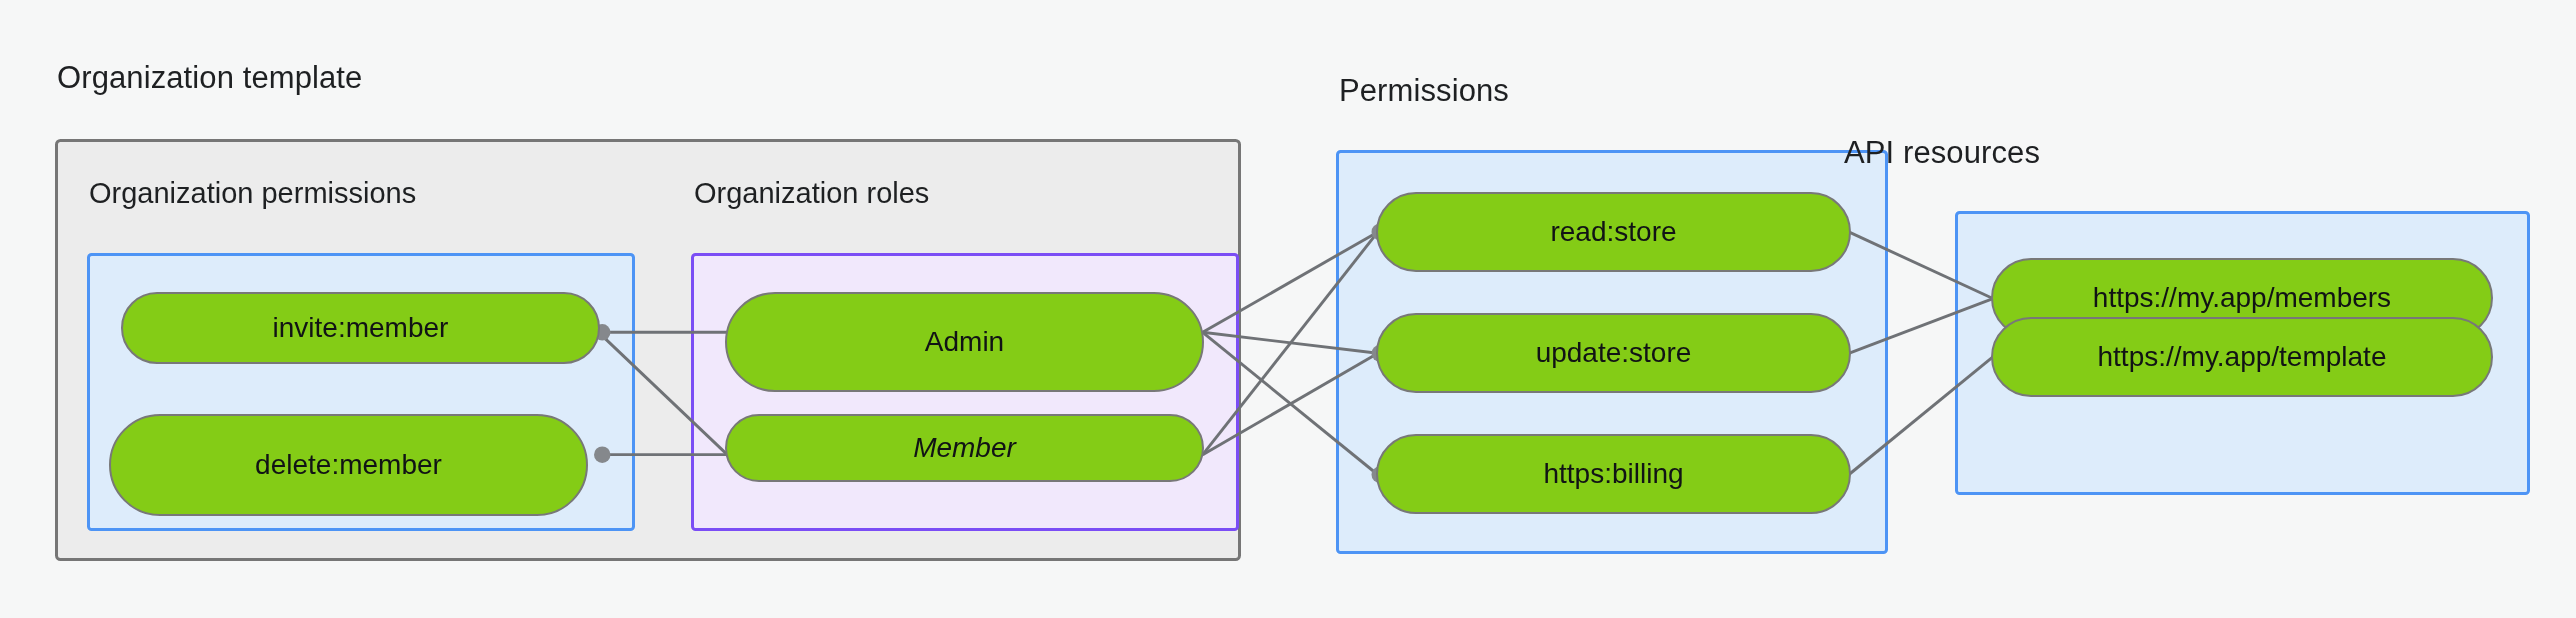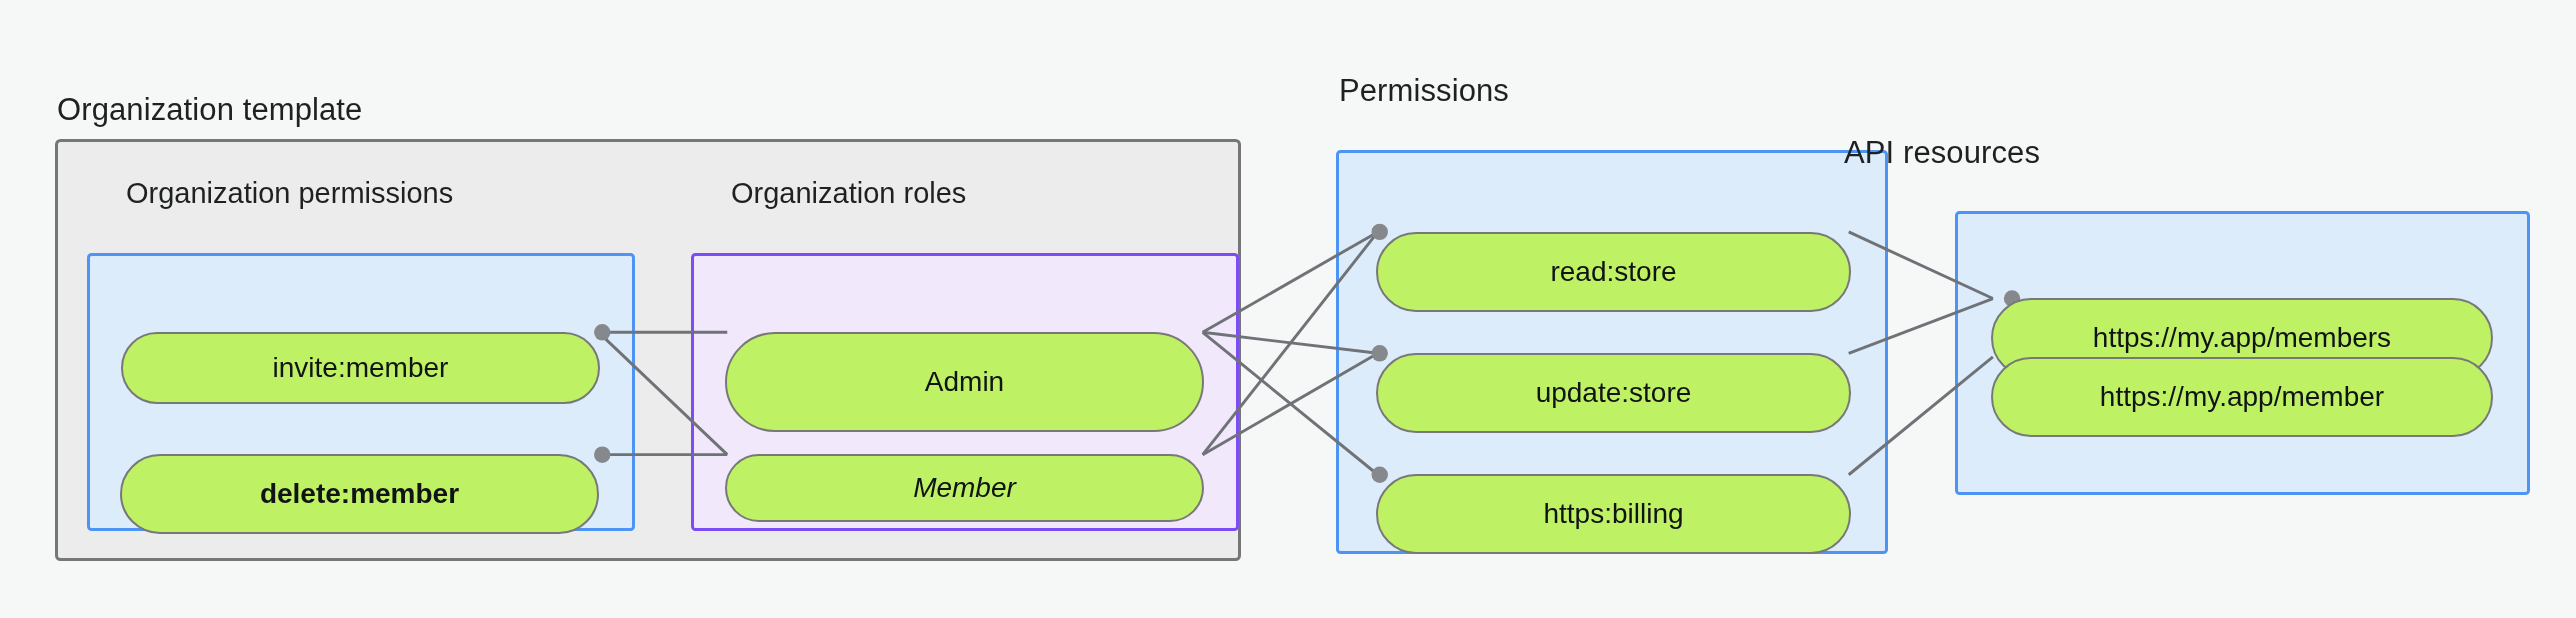--- a/index.html
+++ b/index.html
@@ -51,38 +51,36 @@
     border-radius: 4.6px;
   }
 
   
   .subcaption {
     position: absolute;
     font-size: 29px;
     line-height: 1;
     color: #1e2022;
     white-space: nowrap;
-    margin-left: 37px;
   }
 
   
   .node {
     position: absolute;
     box-sizing: border-box;
-    background: #bef264;
+    background: #84cc16;
     border: 2.7px solid #787878;
     border-radius: 912px;
     display: flex;
     align-items: center;
     justify-content: center;
     color: #111315;
     font-size: 28px;
     line-height: 1;
     white-space: nowrap;
-    margin-top: 40px;
   }
 
   
   #edges {
     position: absolute;
     left: 0;
     top: 0;
     width: 2576px;
     height: 619px;
     pointer-events: none;
@@ -104,21 +102,21 @@
   <div class="group group-outer" id="g-org-template" style="left: 55px; top: 139px; width: 1186px; height: 422px;"></div>
 
   <div class="group group-blue" id="g-org-permissions" style="left: 87px; top: 253px; width: 548px; height: 278px;"></div>
 
   <div class="group group-purple" id="g-org-roles" style="left: 691px; top: 253px; width: 548px; height: 278px;"></div>
 
   <div class="group group-blue" id="g-permissions" style="left: 1336px; top: 150px; width: 552px; height: 404px;"></div>
 
   <div class="group group-blue" id="g-api-resources" style="left: 1955px; top: 211px; width: 575px; height: 284px;"></div>
 
-  <div class="caption" style="left:57px; top:62px;margin-top:32px;">Organization template</div>
+  <div class="caption" style="left:57px; top:62px;">Organization template</div>
 
   <div class="caption" style="left:1339px; top:75px;">Permissions</div>
 
   <div class="caption" style="left:1844px; top:137px;">API resources</div>
 
   <div class="subcaption" style="left:89px; top:179px;">Organization permissions</div>
 
   <div class="subcaption" style="left:694px; top:179px;">Organization roles</div>
 
   <svg id="edges" viewBox="0 0 2823 678" preserveAspectRatio="none">
@@ -143,21 +141,21 @@
         <circle cx="1512" cy="520" r="9" class="port"></circle>
         <circle cx="2205" cy="327" r="9" class="port"></circle>
         <circle cx="2205" cy="391" r="9" class="port"></circle>
       </g>
   </svg>
 
   <div id="node-layer">
       <div class="node" style="left: 121px; top: 292px; width: 479px; height: 72px;">
         <span>invite:member</span>
       </div>
-      <div class="node" style="left: 120px; top: 414px; width: 479px; height: 80px; font-weight: bold;">
+      <div class="node" style="left: 109px; top: 414px; width: 479px; height: 102px;">
         <span>delete:member</span>
       </div>
       <div class="node" style="left: 725px; top: 292px; width: 479px; height: 100px;">
         <span>Admin</span>
       </div>
       <div class="node" style="left: 725px; top: 414px; width: 479px; height: 68px; font-style: italic;">
         <span>Member</span>
       </div>
       <div class="node" style="left: 1376px; top: 192px; width: 475px; height: 80px;">
         <span>read:store</span>
@@ -165,18 +163,18 @@
       <div class="node" style="left: 1376px; top: 313px; width: 475px; height: 80px;">
         <span>update:store</span>
       </div>
       <div class="node" style="left: 1376px; top: 434px; width: 475px; height: 80px;">
         <span>https:billing</span>
       </div>
       <div class="node" style="left: 1991px; top: 258px; width: 502px; height: 80px;">
         <span>https://my.app/members</span>
       </div>
       <div class="node" style="left: 1991px; top: 317px; width: 502px; height: 80px;">
-        <span>https://my.app/member</span>
+        <span>https://my.app/template</span>
       </div>
     </div>
 
 </div>
 
 
 </body></html>

